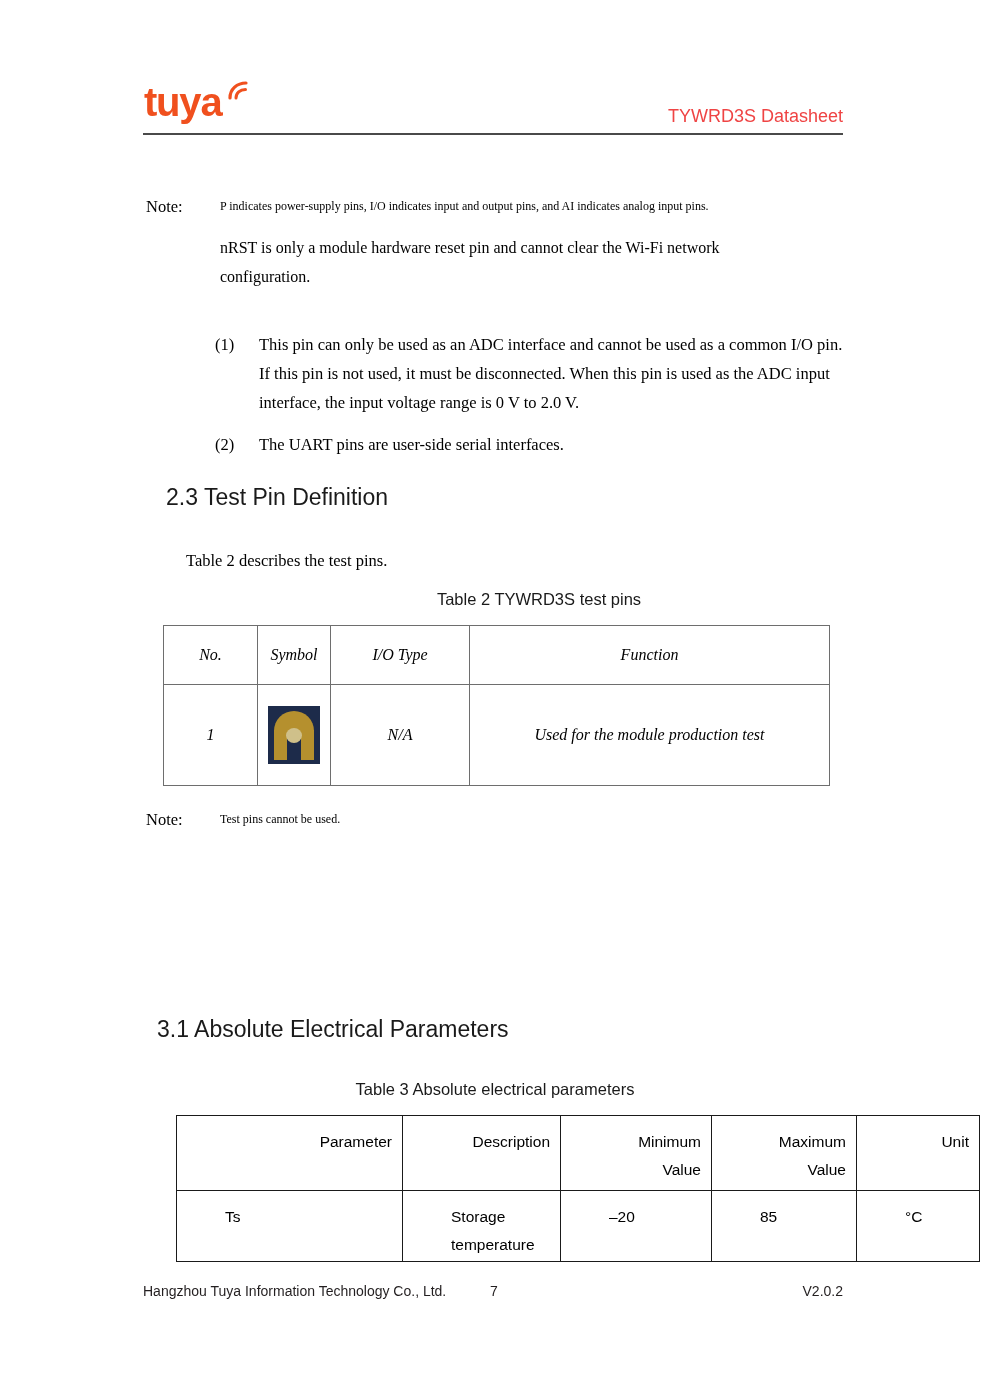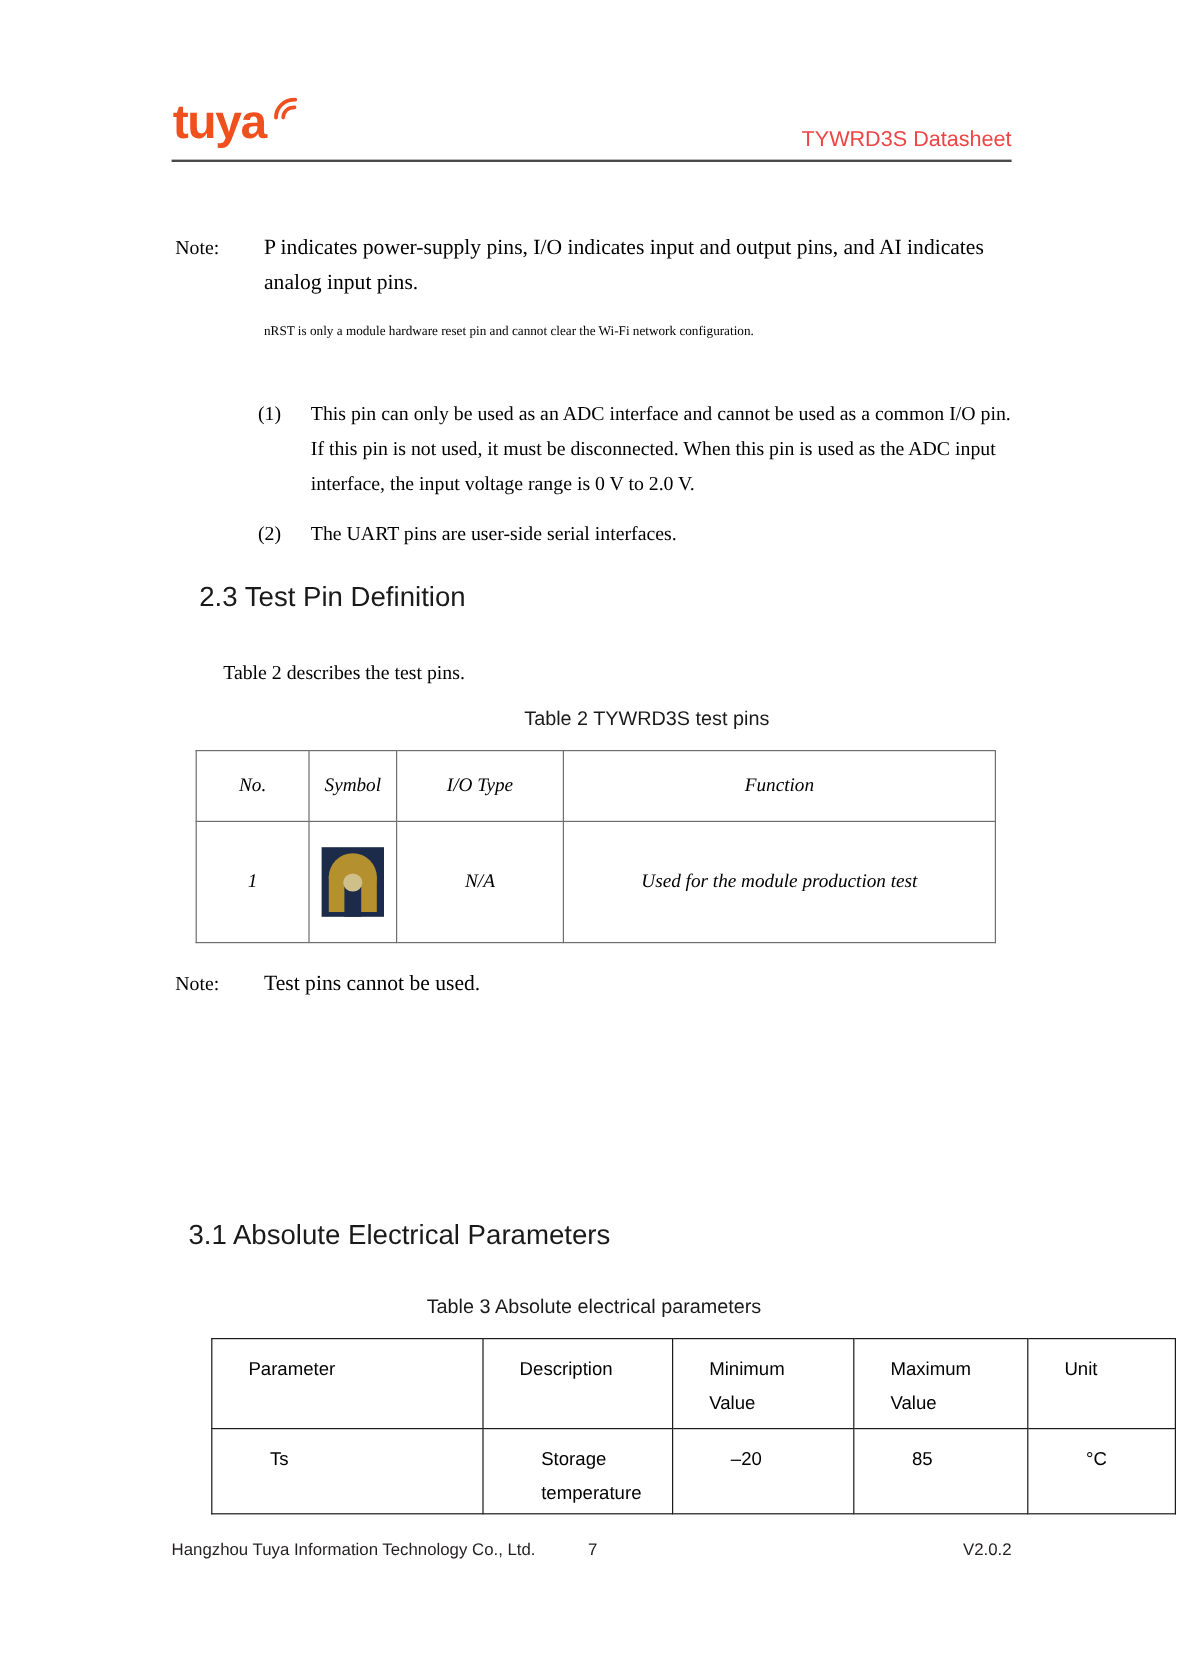--- a/index.html
+++ b/index.html
@@ -79,27 +79,27 @@
     display: flex;
     align-items: flex-start;
   }
   .note-label {
     flex: 0 0 74px;
     font-size: 16.5px;
     line-height: 29px;
   }
   .note-body {
     flex: 1 1 auto;
-    font-size: 18px;
+    font-size: 12px;
     line-height: 29px;
   }
   .note-para2 {
     margin-left: 74px;
     margin-top: 12px;
-    font-size: 11px;
+    font-size: 16px;
     line-height: 29px;
     width: 592px;
   }
 
   
   .num-list {
     position: absolute;
     left: 215px;
     top: 330px;
     width: 630px;
@@ -252,21 +252,21 @@
   }
   .table3 td {
     border: 1px solid #1a1a1a;
     font-family: "Liberation Sans", sans-serif;
     font-size: 15.5px;
     vertical-align: top;
     padding: 12px 10px 0 10px;
     line-height: 28px;
   }
   .table3 thead td {
-    text-align: left;
+    text-align: right;
     height: 62px;
     padding-left: 30px;
   }
   .table3 tbody td {
     text-align: left;
     height: 58px;
     padding-left: 48px;
   }
   .table3 .c-param { width: 185px; }
   .table3 .c-desc  { width: 117px; }

